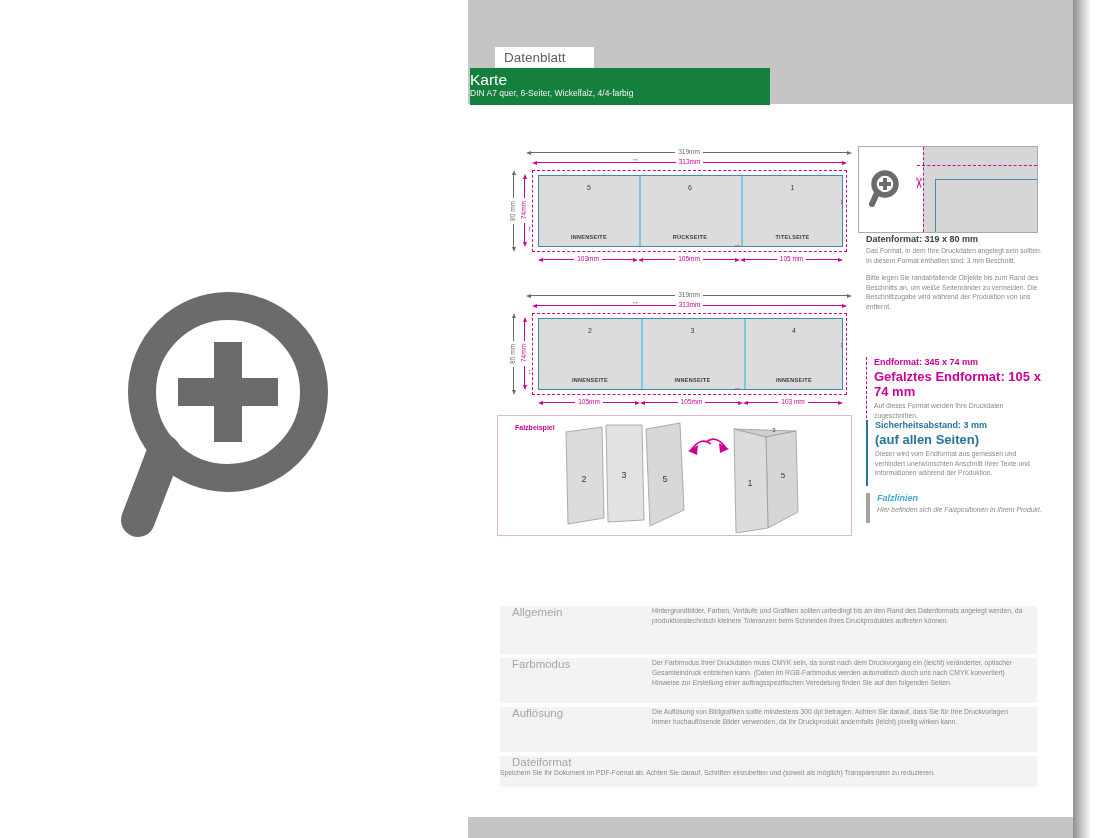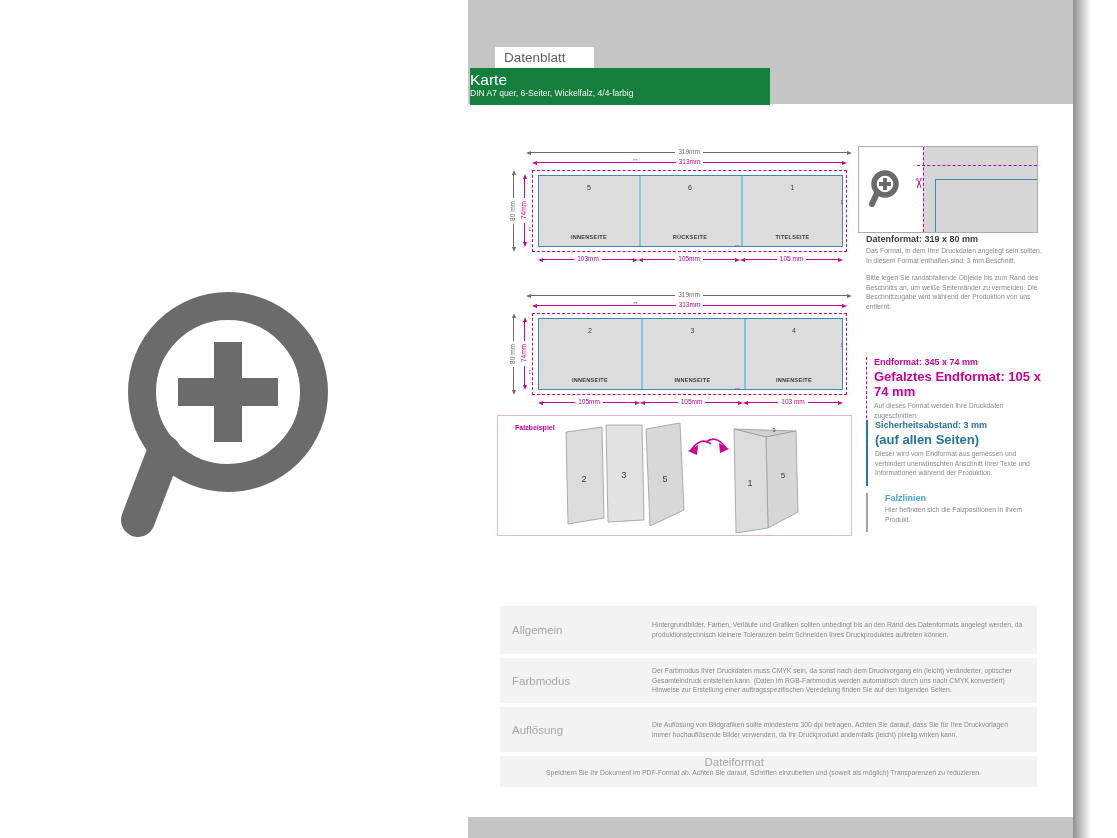--- a/index.html
+++ b/index.html
@@ -62,27 +62,27 @@
 
   
   .sb { position:absolute; left:398px; width:176px; }
   .sb h3 { font-size:9px; font-weight:bold; color:#3c3c3c; margin-bottom:2px; }
   .sb .sub { font-size:13px; font-weight:bold; margin-bottom:2px; }
   .sb p { font-size:6.8px; color:#8a8a8a; line-height:1.4; margin-bottom:8px; }
   .sb.endformat { border-left:1px dashed #cc0096; padding-left:7px; }
   .sb.endformat h3, .sb.endformat .sub { color:#cc0096; }
   .sb.sicherheit { border-left:2px solid #26739e; padding-left:7px; }
   .sb.sicherheit h3, .sb.sicherheit .sub { color:#26739e; }
-  .sb.falz { border-left:2px solid #a3a3a3; padding-left:17px; }
+  .sb.falz { border-left:4px solid #a3a3a3; padding-left:7px;font-style:italic; }
   .sb.falz h3 { color:#45a8d4; }
 
   
   .tips-header { position:absolute; left:32px; top:577px; width:537px; height:24px; background:#9b9b9b;
                  color:#fff; font-size:11.5px; line-height:24px; padding-left:12px; }
-  .tip-row { position:absolute; left:32px; width:537px; background:#f3f3f3; display:flex; align-items:center; }
+  .tip-row { position:absolute; left:32px; width:537px; background:#f3f3f3; display:flex; }
   .tip-label { width:152px; padding-left:12px; font-size:11.5px; color:#a6a6a6; }
   .tip-text { flex:1; font-size:6.8px; color:#8a8a8a; line-height:1.45; padding-right:10px; }
 </style>
 </head>
 <body>
 
 <div class="stage">
 
   <svg class="abs" style="left:118px; top:282px;" width="235" height="272" viewBox="0 0 235 272">
     <circle cx="110" cy="110" r="86" fill="none" stroke="#6b6b6b" stroke-width="28"></circle>

